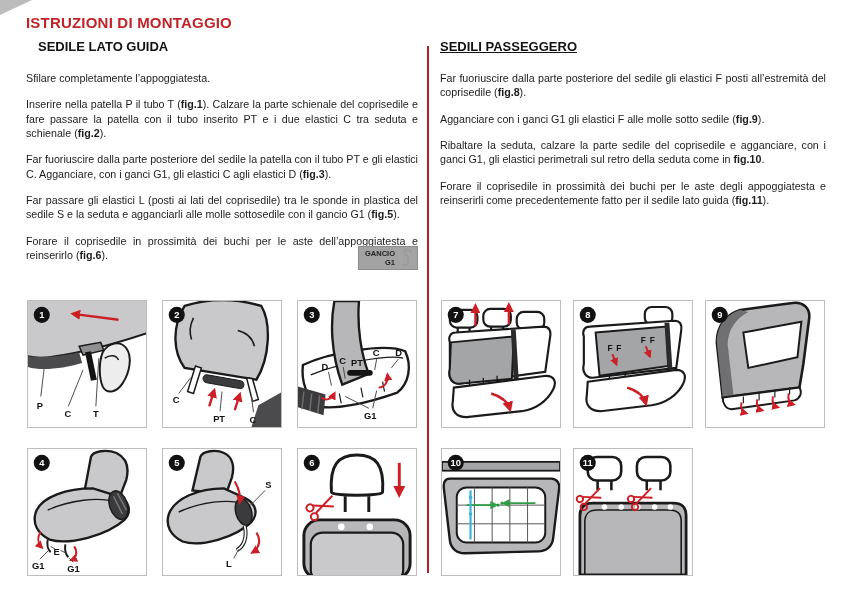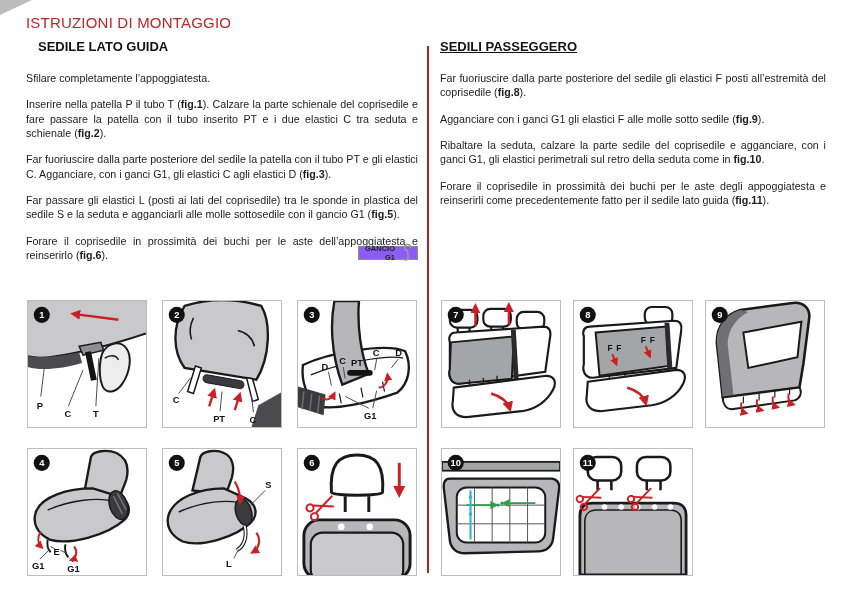--- a/index.html
+++ b/index.html
@@ -6,43 +6,43 @@
   .page {
     position:relative; width:848px; height:600px; background:#ffffff;
     font-family:"Liberation Sans", sans-serif; overflow:hidden;
   }
   .corner-notch {
     position:absolute; left:0; top:0; width:0; height:0;
     border-top:15px solid #bcbcbc; border-right:32px solid transparent;
   }
   .doc-title {
     position:absolute; left:26px; top:14px;
-    font-size:15px; font-weight:normal; color:#c02428; letter-spacing:.2px;
+    font-size:15px; font-weight:bold; color:#c02428; letter-spacing:.2px;
   }
   .subheading {
     position:absolute; top:39px; font-size:13px; font-weight:bold; color:#121212;
   }
   .subheading.left  { left:26px;margin-left:12px; }
   .subheading.right { left:440px;text-decoration:underline; }
   .col {
     position:absolute; top:59px; font-size:10.7px; line-height:1.34;
     color:#1c1c1c; text-align:justify;
   }
   .col.left  { left:26px;  width:392px; }
   .col.right { left:440px; width:386px; }
   .col p { margin:12px 0 5px 0; }
   .divider {
     position:absolute; left:427px; top:46px; width:2px; height:527px;
     background:#b12228;
   }
   .gancio-box {
-    position:absolute; left:358px; top:246px; width:60px; height:14px;
+    position:absolute; left:358px; top:246px; width:60px; height:24px;
     border:1.3px solid #8c8c8c; box-sizing:border-box;
     display:flex; align-items:center; justify-content:flex-end;
-    gap:8px; padding:0 3px; background:#8b5cf6;
+    gap:8px; padding:0 3px; background:#a3a3a3;
   }
   .gancio-text {
     text-align:right; font-size:7.5px; font-weight:bold;
     line-height:1.2; color:#222; white-space:pre-line;
   }
   .panel {
     position:absolute; width:120px; height:128px;
     border:1px solid #bdbdbd; background:#fff; box-sizing:border-box;
   }
   .panel svg { display:block; width:100%; height:100%; }

